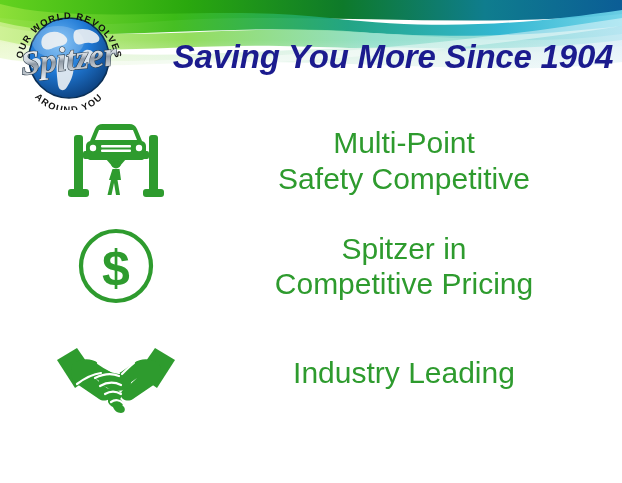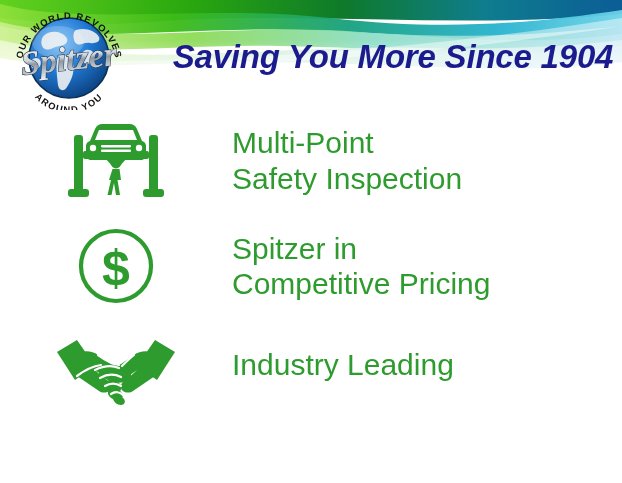--- a/index.html
+++ b/index.html
@@ -76,31 +76,32 @@
   .feature-icon {
     width: 232px;
     display: flex;
     align-items: center;
     justify-content: center;
     flex: none;
   }
   .feature-icon svg { display: block; }
   .feature-text {
     flex: 1 1 auto;
+    text-align: center;
     color: #2e9b2e;
     font-size: 30px;
     line-height: 1.18;
     padding-right: 46px;
   }
   .feature-text .l1,
   .feature-text .l2 { display: block; white-space: nowrap; }
 
   #feature-0 { top: 0px;   height: 105px; }
   #feature-1 { top: 108px; height: 100px; }
-  #feature-2 { top: 204px; height: 105px; }
+  #feature-2 { top: 212px; height: 105px; }
 </style>
 </head>
 <body>
 
 <div id="slide">
 
   <div class="banner">
     <svg viewBox="0 0 622 100" preserveAspectRatio="none" aria-hidden="true">
       <defs>
         <linearGradient id="gA" x1="0" y1="0" x2="1" y2="0">
@@ -231,21 +232,21 @@
 
           <circle cx="48" cy="46.5" r="5"></circle>
           <path d="M44.5,52 L51.5,52 L53,63 L49.5,63 L52,78 L48,78 L46,66
                    L43.5,78 L39.5,78 L43,63 L41,63 Z"></path>
           <path d="M45,50 L37,41 L40,38 L47,46 Z"></path>
           <path d="M51,50 L59,41 L56,38 L49,46 Z"></path>
         </svg>
       </div>
       <div class="feature-text">
         <span class="l1">Multi-Point</span>
-        <span class="l2">Safety Inspection</span>
+        <span class="l2">Safety Competitive</span>
       </div>
     </div>
 
     <div class="feature" id="feature-1">
       <div class="feature-icon">
         <svg width="82" height="82" viewBox="0 0 82 82" aria-hidden="true">
           <circle cx="41" cy="41" r="35" fill="none" stroke="#2e9b2e" stroke-width="4.2"></circle>
           <text x="41" y="60" text-anchor="middle" font-family="'Liberation Sans', sans-serif" font-size="50" font-weight="bold" fill="#2e9b2e">$</text>
         </svg>
       </div>

